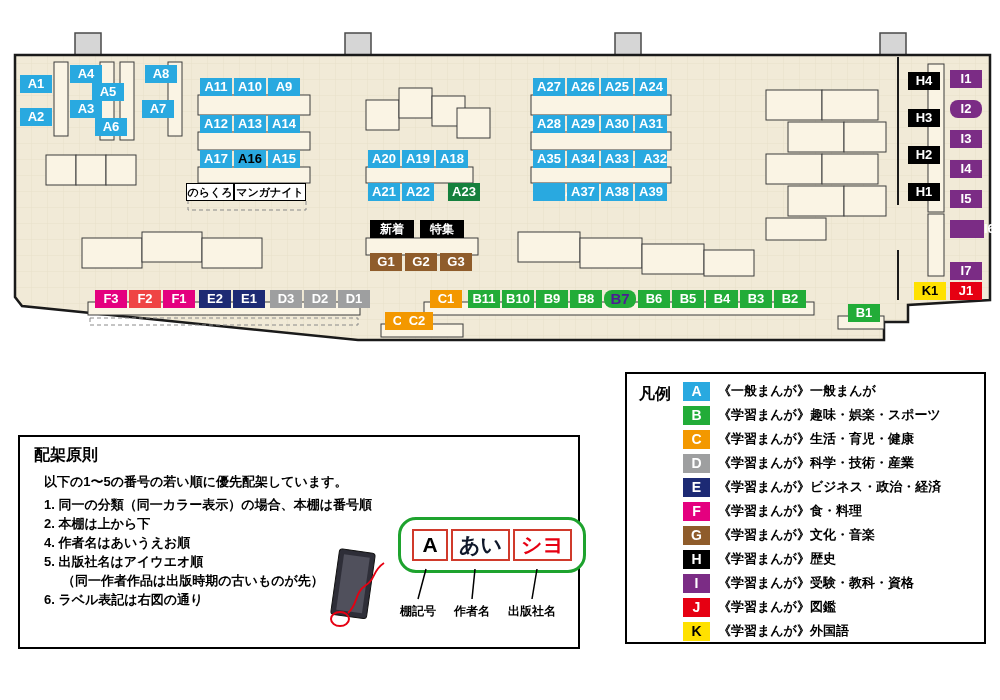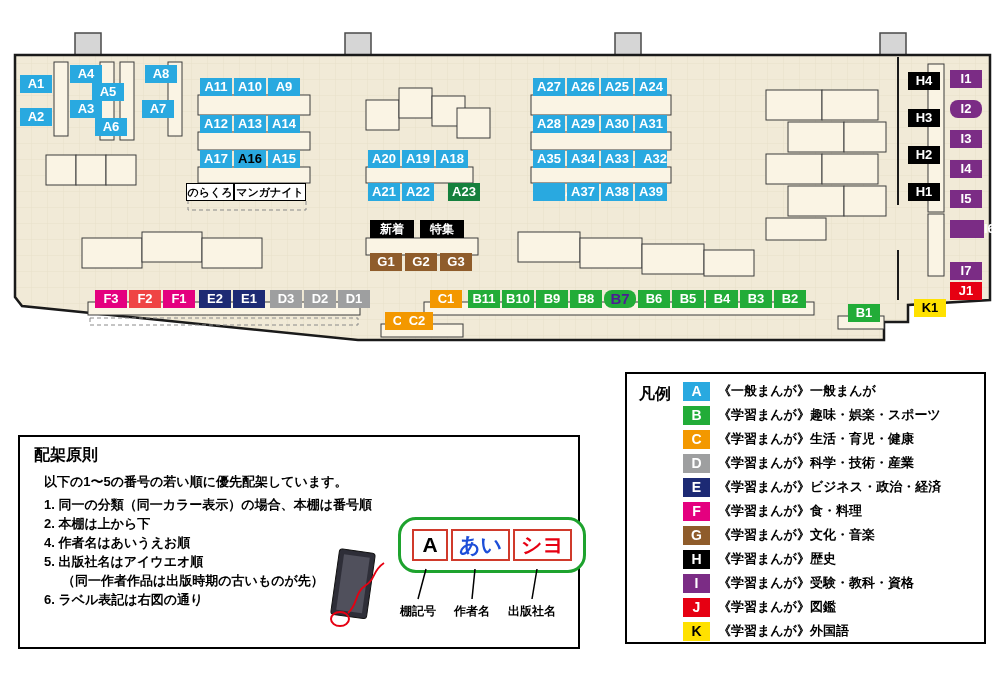--- a/index.html
+++ b/index.html
@@ -195,21 +195,21 @@
       <div class="tag" style="left: 908px; top: 109px; width: 32px; font-size: 13px; background: rgb(0, 0, 0); color: rgb(255, 255, 255);">H3</div>
       <div class="tag" style="left: 908px; top: 146px; width: 32px; font-size: 13px; background: rgb(0, 0, 0); color: rgb(255, 255, 255);">H2</div>
       <div class="tag" style="left: 908px; top: 183px; width: 32px; font-size: 13px; background: rgb(0, 0, 0); color: rgb(255, 255, 255);">H1</div>
       <div class="tag" style="left: 950px; top: 70px; width: 32px; font-size: 13px; background: rgb(123, 44, 133); color: rgb(255, 255, 255);">I1</div>
       <div class="tag" style="left: 950px; top: 100px; width: 32px; font-size: 13px; background: rgb(123, 44, 133); color: rgb(255, 255, 255); border-radius: 8px;">I2</div>
       <div class="tag" style="left: 950px; top: 130px; width: 32px; font-size: 13px; background: rgb(123, 44, 133); color: rgb(255, 255, 255);">I3</div>
       <div class="tag" style="left: 950px; top: 160px; width: 32px; font-size: 13px; background: rgb(123, 44, 133); color: rgb(255, 255, 255);">I4</div>
       <div class="tag" style="left: 950px; top: 190px; width: 32px; font-size: 13px; background: rgb(123, 44, 133); color: rgb(255, 255, 255);">I5</div>
       <div class="tag" style="left: 950px; top: 220px; width: 32px; font-size: 13px; background: rgb(123, 44, 133); color: rgb(255, 255, 255); padding-left: 34px;">I6</div>
       <div class="tag" style="left: 950px; top: 262px; width: 32px; font-size: 13px; background: rgb(123, 44, 133); color: rgb(255, 255, 255);">I7</div>
-      <div class="tag" style="left: 914px; top: 282px; width: 32px; font-size: 13px; background: rgb(255, 225, 0); color: rgb(0, 0, 0); margin-top: 17px;">K1</div>
+      <div class="tag" style="left: 914px; top: 282px; width: 32px; font-size: 13px; background: rgb(255, 225, 0); color: rgb(0, 0, 0);">K1</div>
       <div class="tag" style="left: 950px; top: 282px; width: 32px; font-size: 13px; background: rgb(230, 0, 18); color: rgb(255, 255, 255);">J1</div>
     </div>
 
   <div class="panel principles">
     <div class="p-title">配架原則</div>
     <div class="p-intro">以下の1〜5の番号の若い順に優先配架しています。</div>
     <ul class="p-list">
         <li>1. 同一の分類（同一カラー表示）の場合、本棚は番号順</li>
         <li>2. 本棚は上から下</li>
         <li>4. 作者名はあいうえお順</li>
@@ -221,21 +221,21 @@
       <g transform="rotate(8 38 50)">
         <rect x="18" y="10" width="36" height="66" rx="3" fill="#2e2e38" stroke="#111"></rect>
         <rect x="23" y="15" width="26" height="56" fill="#50505c"></rect>
       </g>
       <ellipse cx="24" cy="78" rx="9" ry="7" fill="none" stroke="#e60012" stroke-width="2"></ellipse>
       <path d="M32,72 C42,64 38,52 50,44 C60,38 56,30 68,22" fill="none" stroke="#e60012" stroke-width="1.8"></path>
     </svg>
 
     <div class="label-box">
         <span class="seg" style="color: rgb(0, 0, 0);">A</span>
-        <span class="seg" style="color: #1d4ed8;">あい</span>
+        <span class="seg" style="color: #0f172a;">あい</span>
         <span class="seg" style="color: rgb(230, 0, 18);">シヨ</span>
       </div>
 
     <svg class="leader-lines" width="180" height="36" viewBox="0 0 180 36">
       <g stroke="#000" stroke-width="1.5">
         <line x1="28" y1="2" x2="20" y2="32"></line>
         <line x1="77" y1="2" x2="74" y2="32"></line>
         <line x1="139" y1="2" x2="134" y2="32"></line>
       </g>
     </svg>

